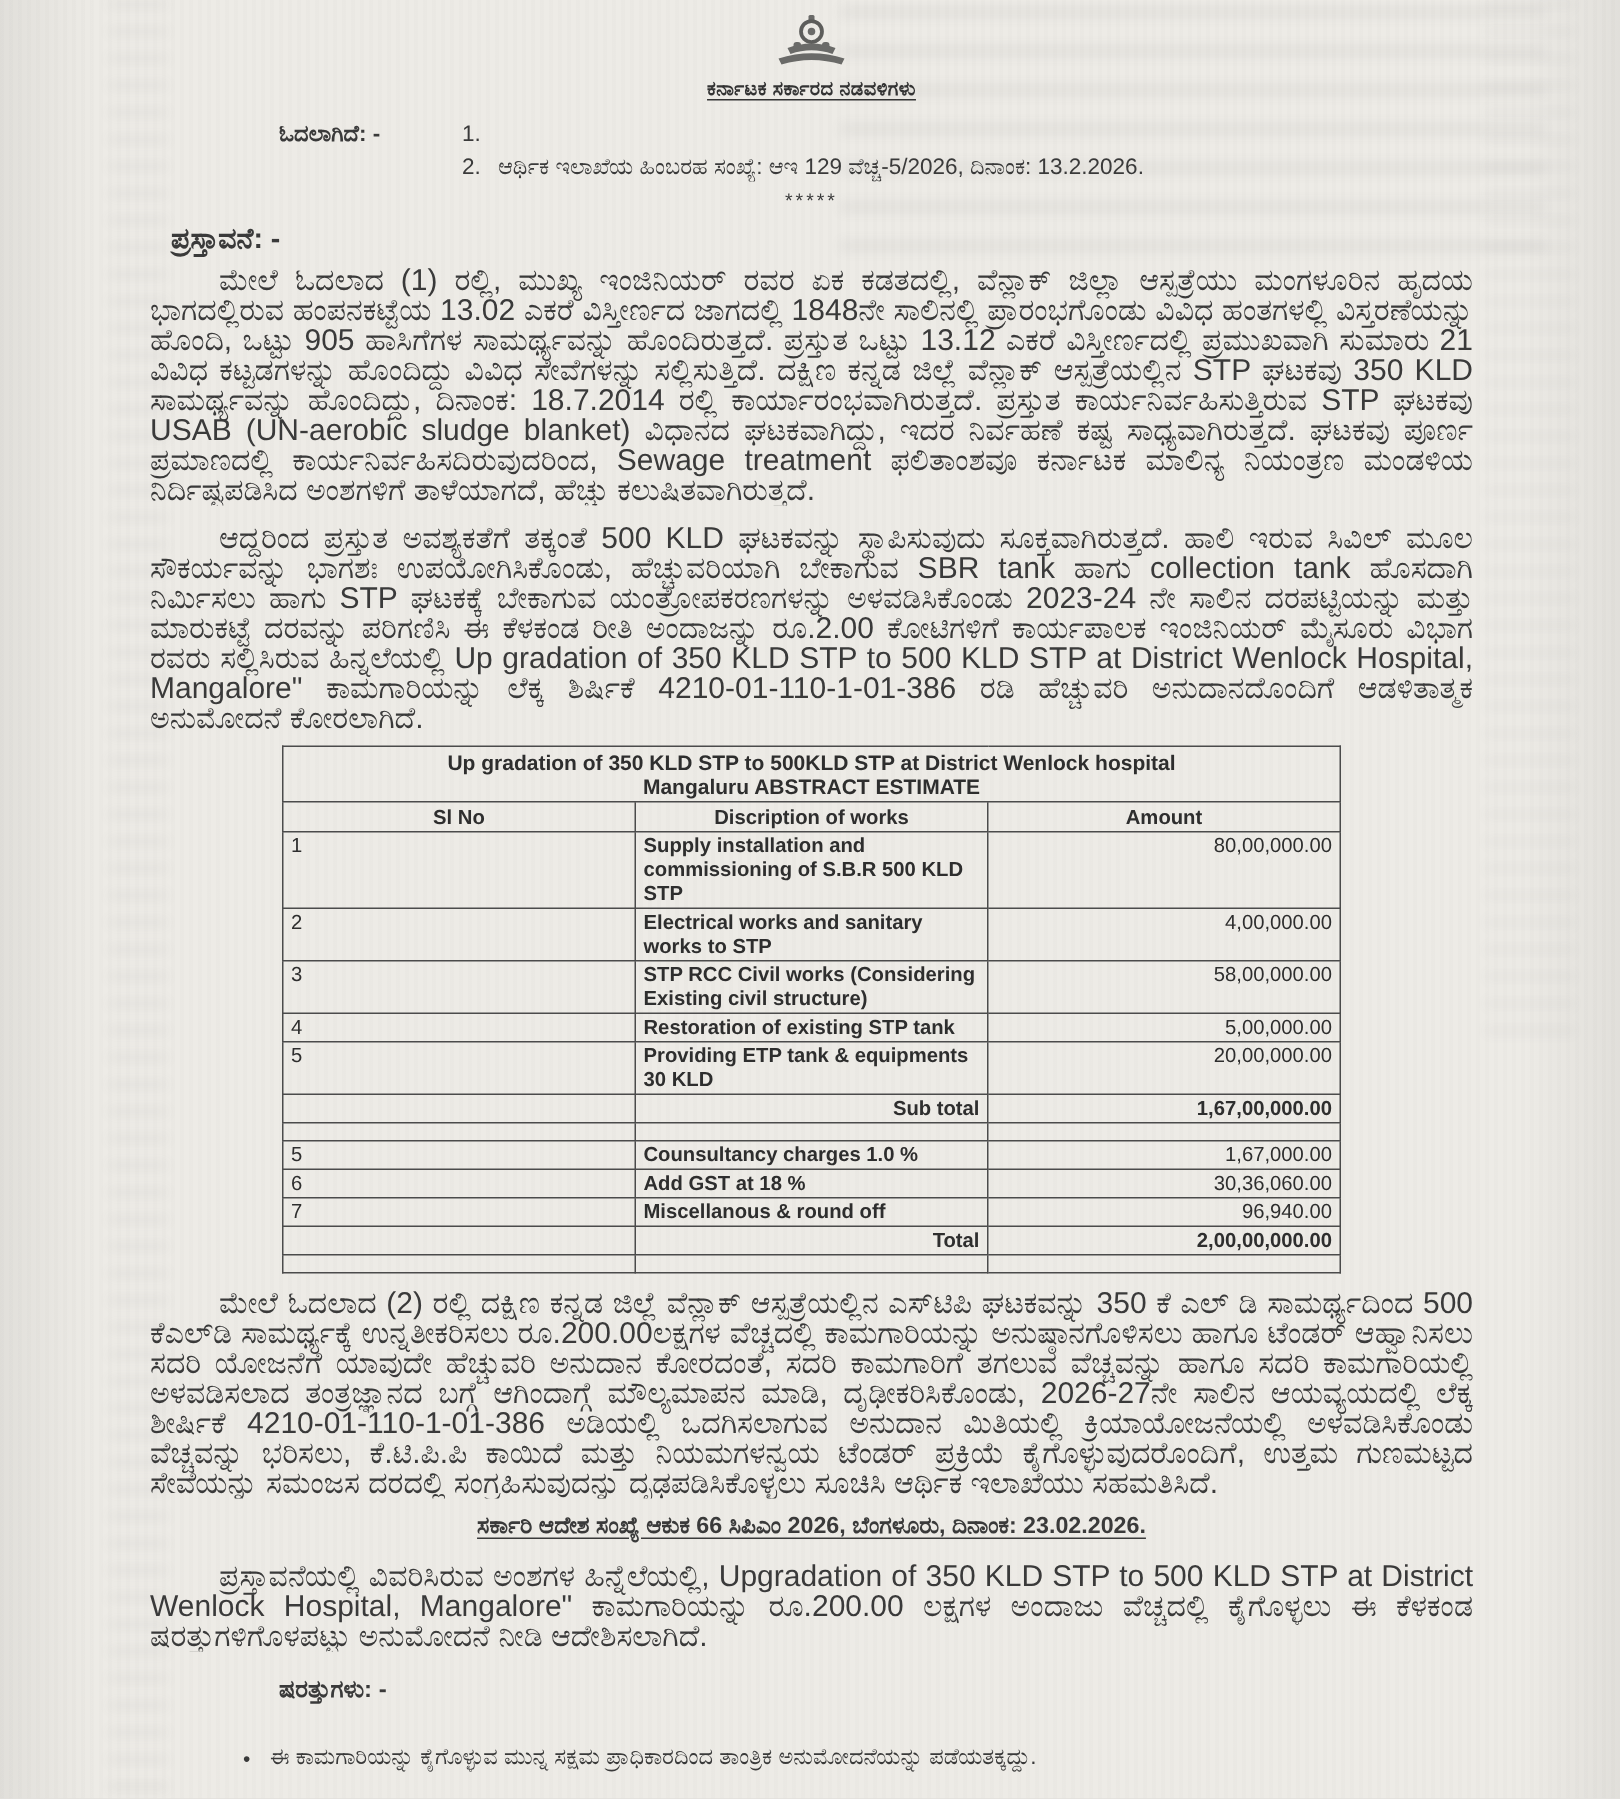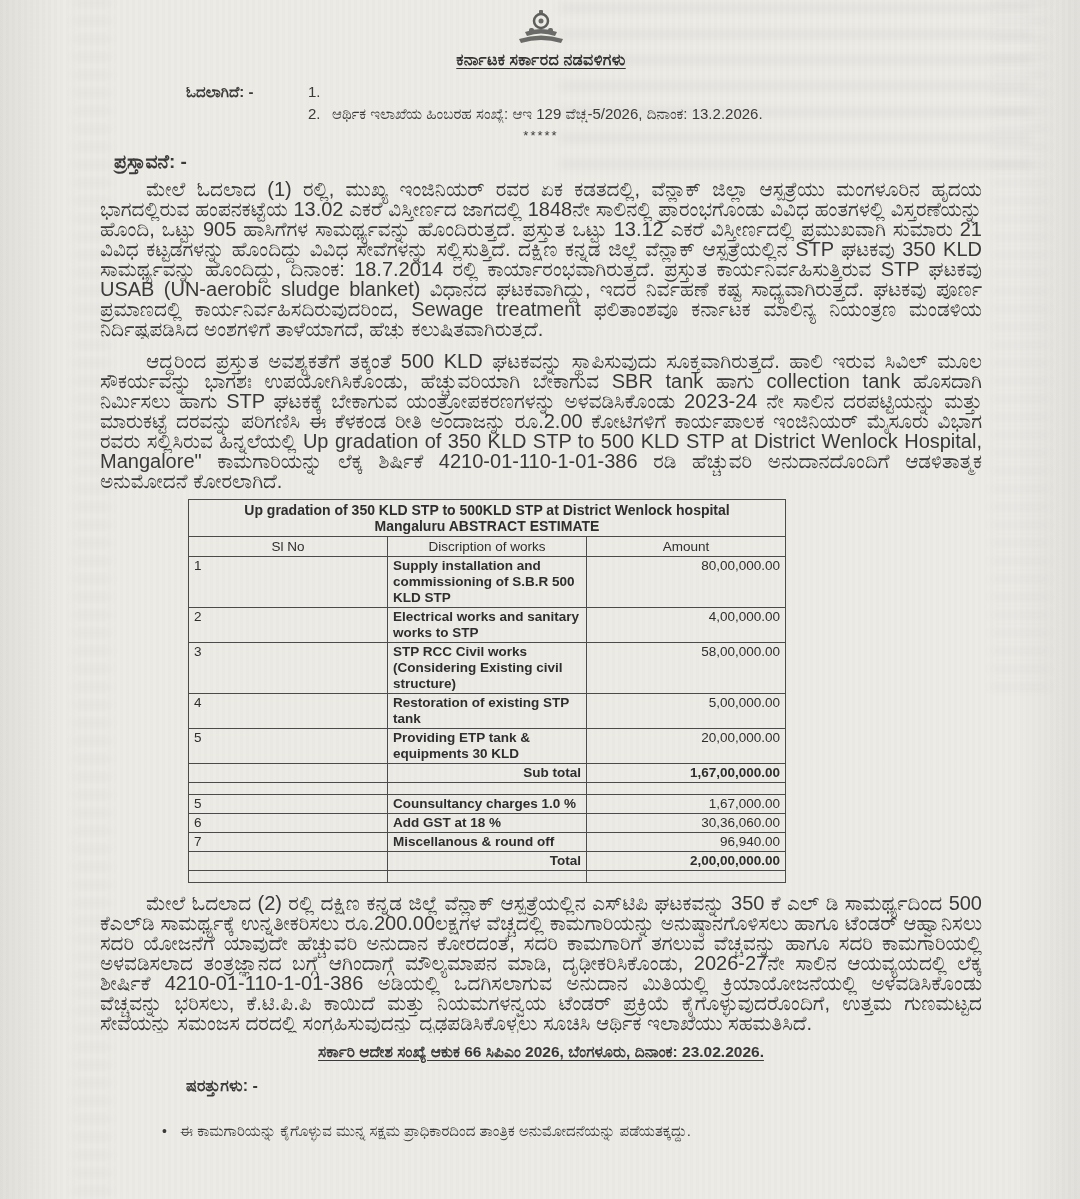--- a/index.html
+++ b/index.html
@@ -15,42 +15,42 @@
   }
   
   .smudge { position:absolute; filter:blur(4px); opacity:0.18; background:
       repeating-linear-gradient(180deg, rgba(90,90,95,0.5) 0 6px, rgba(0,0,0,0) 6px 18px); }
   .smudge.left   { left:72px;  top:0;    width:40px;  height:1199px; opacity:0.12;}
   .smudge.right  { left:990px; top:0;    width:60px;  height:700px;  opacity:0.10;}
   .smudge.top    { left:560px; top:4px;  width:470px; height:180px;  opacity:0.12;
       background:repeating-linear-gradient(180deg, rgba(90,90,95,0.55) 0 8px, rgba(0,0,0,0) 8px 26px);}
   .content { position:absolute; left:100px; top:6px; width:882px; }
   .emblem { display:block; margin:2px auto 1px; }
-  .doc-title { text-align:center; font-size:16px; font-weight:bold; color:#333;
-    text-decoration:underline; text-underline-offset:3px; margin-bottom:9px; letter-spacing:0.3px;font-family:Liberation Serif, serif; }
+  .doc-title { text-align:center; font-size:13px; font-weight:bold; color:#333;
+    text-decoration:underline; text-underline-offset:3px; margin-bottom:9px; letter-spacing:0.3px; }
   .kv { display:flex; margin-left:86px; }
   .kv .label { width:82px; font-weight:bold; font-size:15px; line-height:19px; flex:none; }
   .subject-text { width:548px; font-size:15px; line-height:19px; text-align:justify; max-height:60px; overflow:hidden; }
   .read-items { width:600px; }
   .read-item { display:flex; font-size:15px; line-height:19px; margin-bottom:3px; }
   .read-item .num { width:24px; flex:none; margin-left:40px; }
   .read-item .itext { width:520px; text-align:justify; max-height:58px; overflow:hidden; }
   .stars { text-align:center; font-size:13px; letter-spacing:2px; margin:2px 0 8px; }
   .section-label { font-weight:bold; font-size:19px; margin:0 0 6px 14px; }
   .para { font-size:20px; line-height:20px; text-align:justify; text-indent:46px;
           margin:0 0 12px 0; overflow:hidden; }
   .para.p1 { max-height:162px; }
   .para.p2 { max-height:162px; margin-bottom:8px; }
   .para.p3 { max-height:162px; margin-bottom:4px; }
   .para.p4 { max-height:64px; margin-bottom:6px; }
-  table.estimate { border-collapse:collapse; margin:4px 0 10px 88px; width:598px;
+  table.estimate { border-collapse:collapse; margin:4px 0 10px 88px; width:706px;
     font-size:13.5px; color:#2e2e2e; table-layout:fixed; }
   table.estimate td { border:1.6px solid #4b4b4b; padding:1px 5px; line-height:16px; vertical-align:top; }
   tr.caption-row td { text-align:center; font-weight:bold; font-size:14px; line-height:16px; padding:2px 4px; }
-  tr.header-row td { font-weight:normal; text-align:center; line-height:15px; padding:2px 4px; }
+  tr.header-row td { font-weight:bold; text-align:center; line-height:15px; padding:2px 4px; }
   td.sl { width:36px; }
   td.desc { width:402px;font-weight:bold; }
   td.amount { width:160px; text-align:right; }
   tr.bold-row td { font-weight:bold; }
   tr.bold-row td.desc { text-align:right; }
   tr.spacer td { height:12px; padding:0; }
   .order-line { text-align:center; font-weight:bold; font-size:15.5px; margin:10px 0 14px;
     text-decoration:underline; text-underline-offset:3px; }
   .cond-label { font-weight:bold; font-size:16px; margin:16px 0 0 86px; }
   .condition { display:flex; margin:26px 0 0 62px; font-size:15px; line-height:20px; }
@@ -175,20 +175,21 @@
             <td class="desc"></td>
             <td class="amount"></td>
           </tr>
         </tbody>
     </table>
 
     <p class="para p3">ಮೇಲೆ ಓದಲಾದ (2) ರಲ್ಲಿ ದಕ್ಷಿಣ ಕನ್ನಡ ಜಿಲ್ಲೆ ವೆನ್ಲಾಕ್ ಆಸ್ಪತ್ರೆಯಲ್ಲಿನ ಎಸ್‌ಟಿಪಿ ಘಟಕವನ್ನು 350 ಕೆ ಎಲ್ ಡಿ ಸಾಮರ್ಥ್ಯದಿಂದ 500 ಕೆಎಲ್‌ಡಿ ಸಾಮರ್ಥ್ಯಕ್ಕೆ ಉನ್ನತೀಕರಿಸಲು ರೂ.200.00ಲಕ್ಷಗಳ ವೆಚ್ಚದಲ್ಲಿ ಕಾಮಗಾರಿಯನ್ನು ಅನುಷ್ಠಾನಗೊಳಿಸಲು ಹಾಗೂ ಟೆಂಡರ್ ಆಹ್ವಾನಿಸಲು ಸದರಿ ಯೋಜನೆಗೆ ಯಾವುದೇ ಹೆಚ್ಚುವರಿ ಅನುದಾನ ಕೋರದಂತೆ, ಸದರಿ ಕಾಮಗಾರಿಗೆ ತಗಲುವ ವೆಚ್ಚವನ್ನು ಹಾಗೂ ಸದರಿ ಕಾಮಗಾರಿಯಲ್ಲಿ ಅಳವಡಿಸಲಾದ ತಂತ್ರಜ್ಞಾನದ ಬಗ್ಗೆ ಆಗಿಂದಾಗ್ಗೆ ಮೌಲ್ಯಮಾಪನ ಮಾಡಿ, ದೃಢೀಕರಿಸಿಕೊಂಡು, 2026-27ನೇ ಸಾಲಿನ ಆಯವ್ಯಯದಲ್ಲಿ ಲೆಕ್ಕ ಶೀರ್ಷಿಕೆ 4210-01-110-1-01-386 ಅಡಿಯಲ್ಲಿ ಒದಗಿಸಲಾಗುವ ಅನುದಾನ ಮಿತಿಯಲ್ಲಿ ಕ್ರಿಯಾಯೋಜನೆಯಲ್ಲಿ ಅಳವಡಿಸಿಕೊಂಡು ವೆಚ್ಚವನ್ನು ಭರಿಸಲು, ಕೆ.ಟಿ.ಪಿ.ಪಿ ಕಾಯಿದೆ ಮತ್ತು ನಿಯಮಗಳನ್ವಯ ಟೆಂಡರ್ ಪ್ರಕ್ರಿಯೆ ಕೈಗೊಳ್ಳುವುದರೊಂದಿಗೆ, ಉತ್ತಮ ಗುಣಮಟ್ಟದ ಸೇವೆಯನ್ನು ಸಮಂಜಸ ದರದಲ್ಲಿ ಸಂಗ್ರಹಿಸುವುದನ್ನು ದೃಢಪಡಿಸಿಕೊಳ್ಳಲು ಸೂಚಿಸಿ ಆರ್ಥಿಕ ಇಲಾಖೆಯು ಸಹಮತಿಸಿದೆ.</p>
 
     <div class="order-line">ಸರ್ಕಾರಿ ಆದೇಶ ಸಂಖ್ಯೆ ಆಕುಕ 66 ಸಿಪಿಎಂ 2026, ಬೆಂಗಳೂರು, ದಿನಾಂಕ: 23.02.2026.</div>
 
+    <p class="para p4">ಪ್ರಸ್ತಾವನೆಯಲ್ಲಿ ವಿವರಿಸಿರುವ ಅಂಶಗಳ ಹಿನ್ನೆಲೆಯಲ್ಲಿ, Upgradation of 350 KLD STP to 500 KLD STP at District Wenlock Hospital, Mangalore" ಕಾಮಗಾರಿಯನ್ನು ರೂ.200.00 ಲಕ್ಷಗಳ ಅಂದಾಜು ವೆಚ್ಚದಲ್ಲಿ ಕೈಗೊಳ್ಳಲು ಈ ಕೆಳಕಂಡ ಷರತ್ತುಗಳಿಗೊಳಪಟ್ಟು ಅನುಮೋದನೆ ನೀಡಿ ಆದೇಶಿಸಲಾಗಿದೆ.</p>
 
     <div class="cond-label">ಷರತ್ತುಗಳು: -</div>
 
     <div class="condition">
       <span class="bullet">•</span>
       <span class="ctext">ಈ ಕಾಮಗಾರಿಯನ್ನು ಕೈಗೊಳ್ಳುವ ಮುನ್ನ ಸಕ್ಷಮ ಪ್ರಾಧಿಕಾರದಿಂದ ತಾಂತ್ರಿಕ ಅನುಮೋದನೆಯನ್ನು ಪಡೆಯತಕ್ಕದ್ದು.</span>
     </div>
 
   </div>
 </div>

